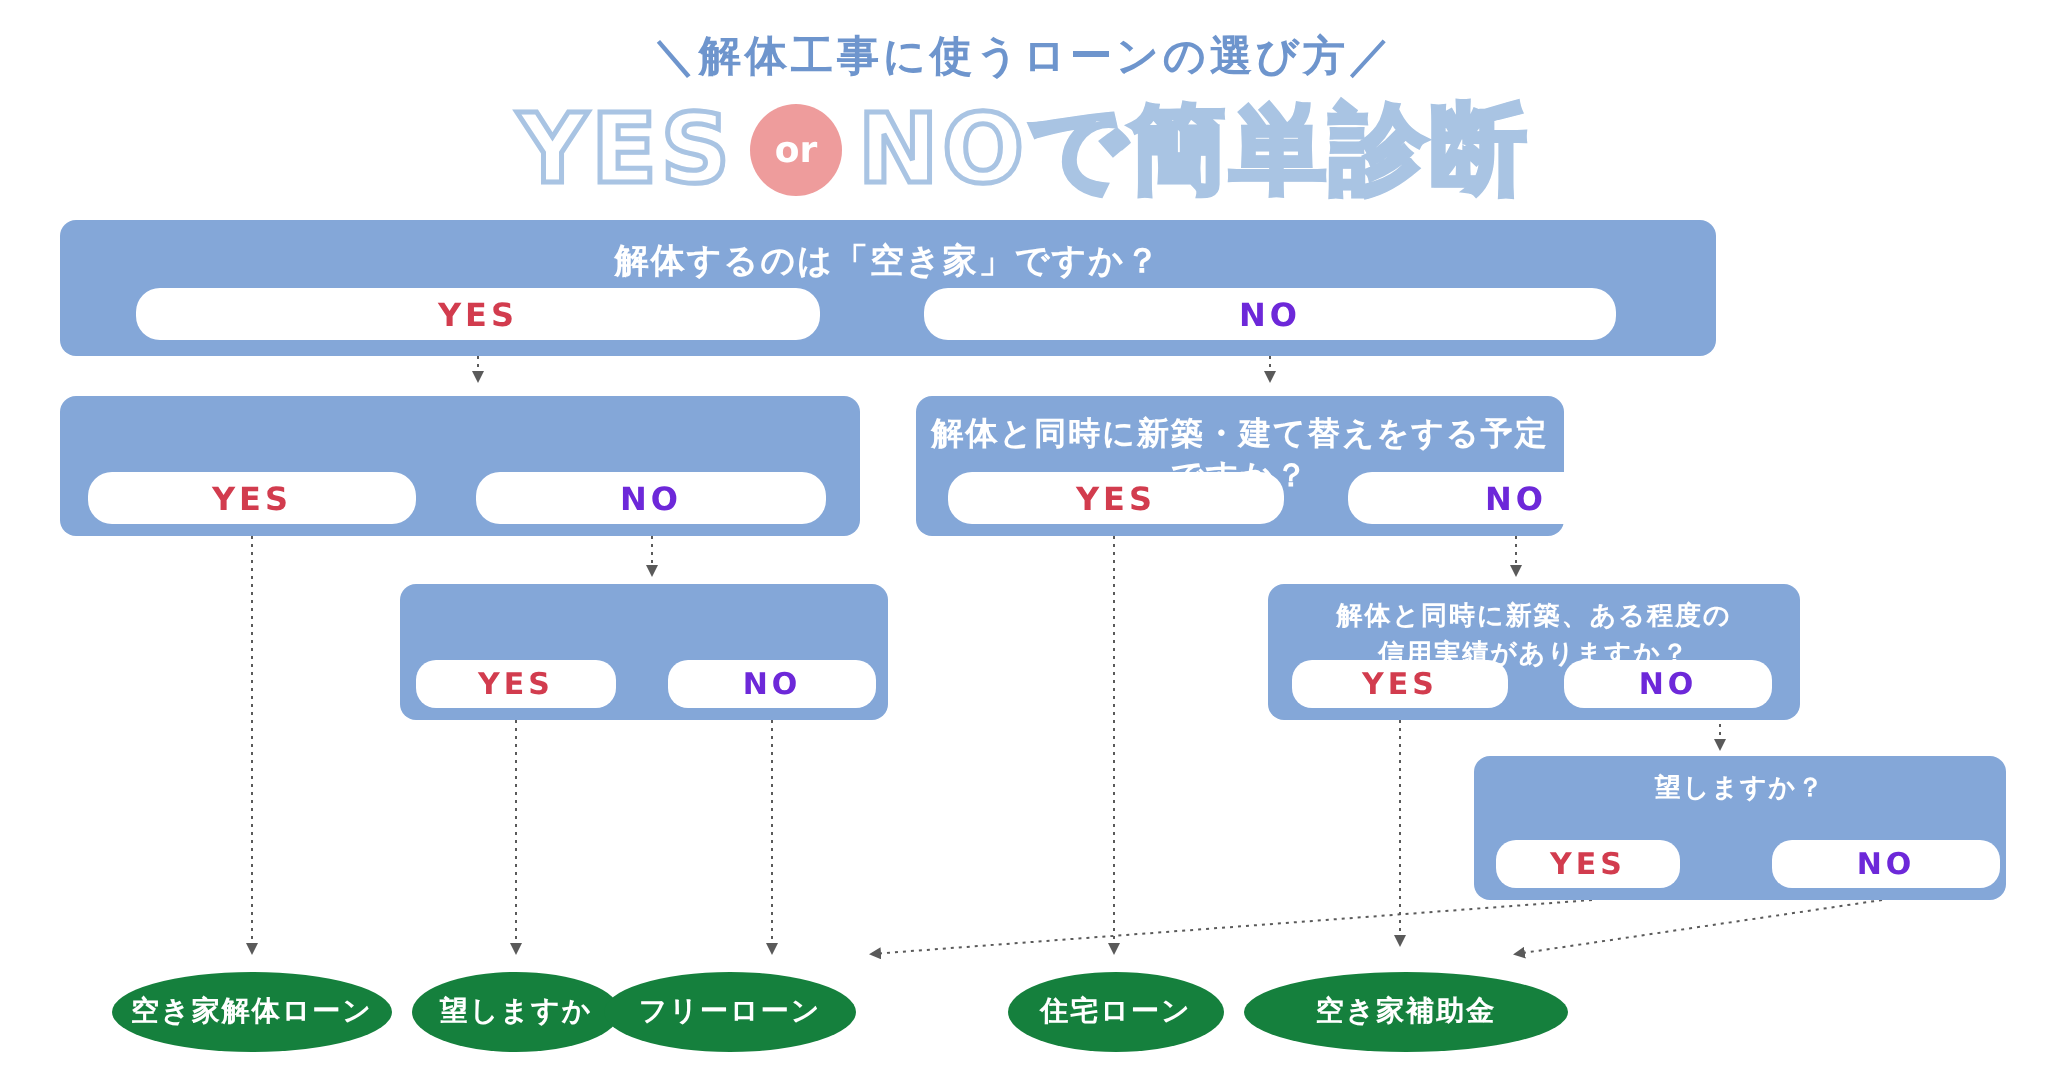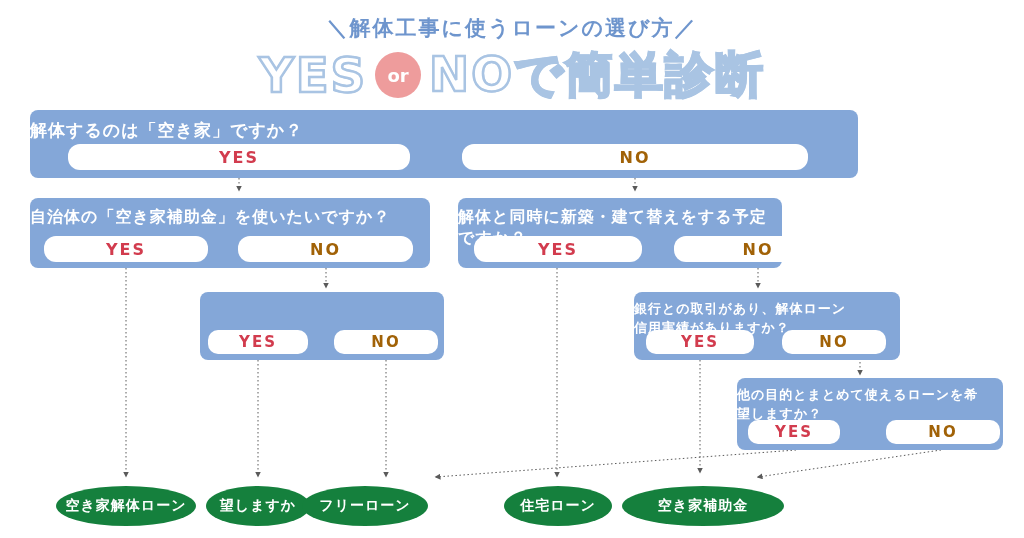--- a/index.html
+++ b/index.html
@@ -24,34 +24,34 @@
   .orb{
     width:46px;height:46px;border-radius:50%;background:#ee9c9c;
     display:flex;align-items:center;justify-content:center;
     color:#ffffff;font-size:18px;font-weight:bold;flex:0 0 auto;text-align:right;
   }
   
   .qbox{
     position:absolute;background:#84a7d8;border-radius:8px;color:#ffffff;
   }
   .qtext{
-    width:100%;text-align:left;font-weight:bold;letter-spacing:1px;
+    width:100%;text-align:center;font-weight:bold;letter-spacing:1px;
   }
   .q-large .qtext{padding-top:9px;font-size:17px;}
   .q-mid   .qtext{padding-top:9px;font-size:16px;}
   .q-small .qtext{padding-top:8px;font-size:13px;line-height:1.45;}
   .btn{
     position:absolute;background:#ffffff;border-radius:12px;
     display:flex;align-items:center;justify-content:center;
     font-weight:bold;letter-spacing:2px;cursor:pointer;
   }
   .btn-lg{font-size:16px;}
   .btn-sm{font-size:15px;border-radius:10px;}
   .yes{color:#d23c4e;}
-  .no{color:#a16207;}
+  .no{color:#6d28d9;}
   
   .oval{
     position:absolute;background:#15803d;border-radius:50%;
     display:flex;align-items:center;justify-content:center;
     color:#ffffff;font-size:14px;font-weight:bold;letter-spacing:1px;
     white-space:nowrap;
   }
   
   .wires{position:absolute;left:0;top:0;pointer-events:none;}
   .wire{stroke:#5a5a5a;stroke-width:1;stroke-dasharray:1.5 2.5;fill:none;}
@@ -88,48 +88,46 @@
     <line class="wire" x1="941" y1="450" x2="758" y2="477" marker-end="url(#arw)"></line>
   </svg>
 
   <div class="qbox q-large" style="left:30px;top:110px;width:828px;height:68px">
     <div class="qtext">解体するのは「空き家」ですか？</div>
     <div class="btn btn-lg yes" style="left:38px;top:34px;width:342px;height:26px">YES</div>
     <div class="btn btn-lg no" style="left:432px;top:34px;width:346px;height:26px">NO</div>
   </div>
 
   <div class="qbox q-mid" style="left:30px;top:198px;width:400px;height:70px">
-    <div class="qtext">自治体の「空き家補助金」を使いたいですか？</div>
     <div class="btn btn-lg yes" style="left:14px;top:38px;width:164px;height:26px">YES</div>
     <div class="btn btn-lg no" style="left:208px;top:38px;width:175px;height:26px">NO</div>
   </div>
 
   <div class="qbox q-mid" style="left:458px;top:198px;width:324px;height:70px">
     <div class="qtext">解体と同時に新築・建て替えをする予定ですか？</div>
     <div class="btn btn-lg yes" style="left:16px;top:38px;width:168px;height:26px">YES</div>
     <div class="btn btn-lg no" style="left:216px;top:38px;width:168px;height:26px">NO</div>
   </div>
 
   <div class="qbox q-small" style="left:200px;top:292px;width:244px;height:68px">
     <div class="btn btn-sm yes" style="left:8px;top:38px;width:100px;height:24px">YES</div>
     <div class="btn btn-sm no" style="left:134px;top:38px;width:104px;height:24px">NO</div>
   </div>
 
   <div class="qbox q-small" style="left:634px;top:292px;width:266px;height:68px">
     <div class="qtext">
-      <span style="display:block">銀行との取引があり、解体ローン</span>
+      <span style="display:block">解体と同時に新築、ある程度の</span>
       <span style="display:block">信用実績がありますか？</span>
     </div>
     <div class="btn btn-sm yes" style="left:12px;top:38px;width:108px;height:24px">YES</div>
     <div class="btn btn-sm no" style="left:148px;top:38px;width:104px;height:24px">NO</div>
   </div>
 
   <div class="qbox q-small" style="left:737px;top:378px;width:266px;height:72px">
     <div class="qtext">
-      <span style="display:block">他の目的とまとめて使えるローンを希</span>
       <span style="display:block">望しますか？</span>
     </div>
     <div class="btn btn-sm yes" style="left:11px;top:42px;width:92px;height:24px">YES</div>
     <div class="btn btn-sm no" style="left:149px;top:42px;width:114px;height:24px">NO</div>
   </div>
 
   <div class="oval" style="left:56px;top:486px;width:140px;height:40px">空き家解体ローン</div>
   <div class="oval" style="left:206px;top:486px;width:104px;height:40px">望しますか</div>
   <div class="oval" style="left:302px;top:486px;width:126px;height:40px">フリーローン</div>
   <div class="oval" style="left:504px;top:486px;width:108px;height:40px">住宅ローン</div>

